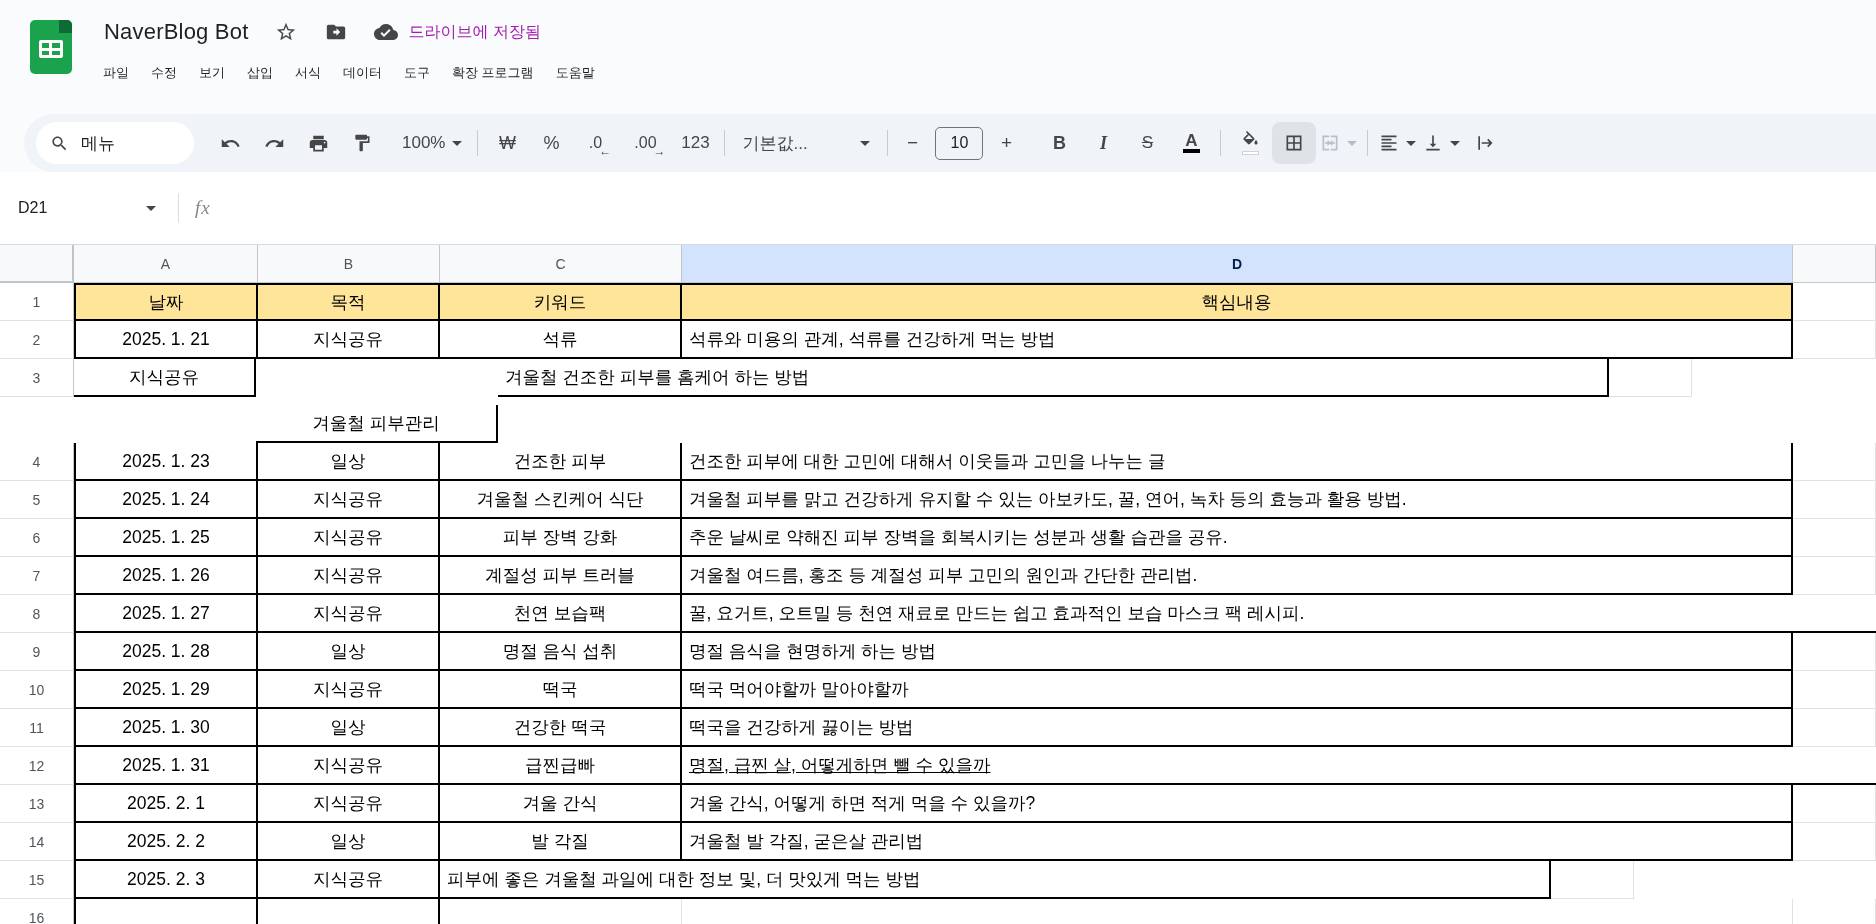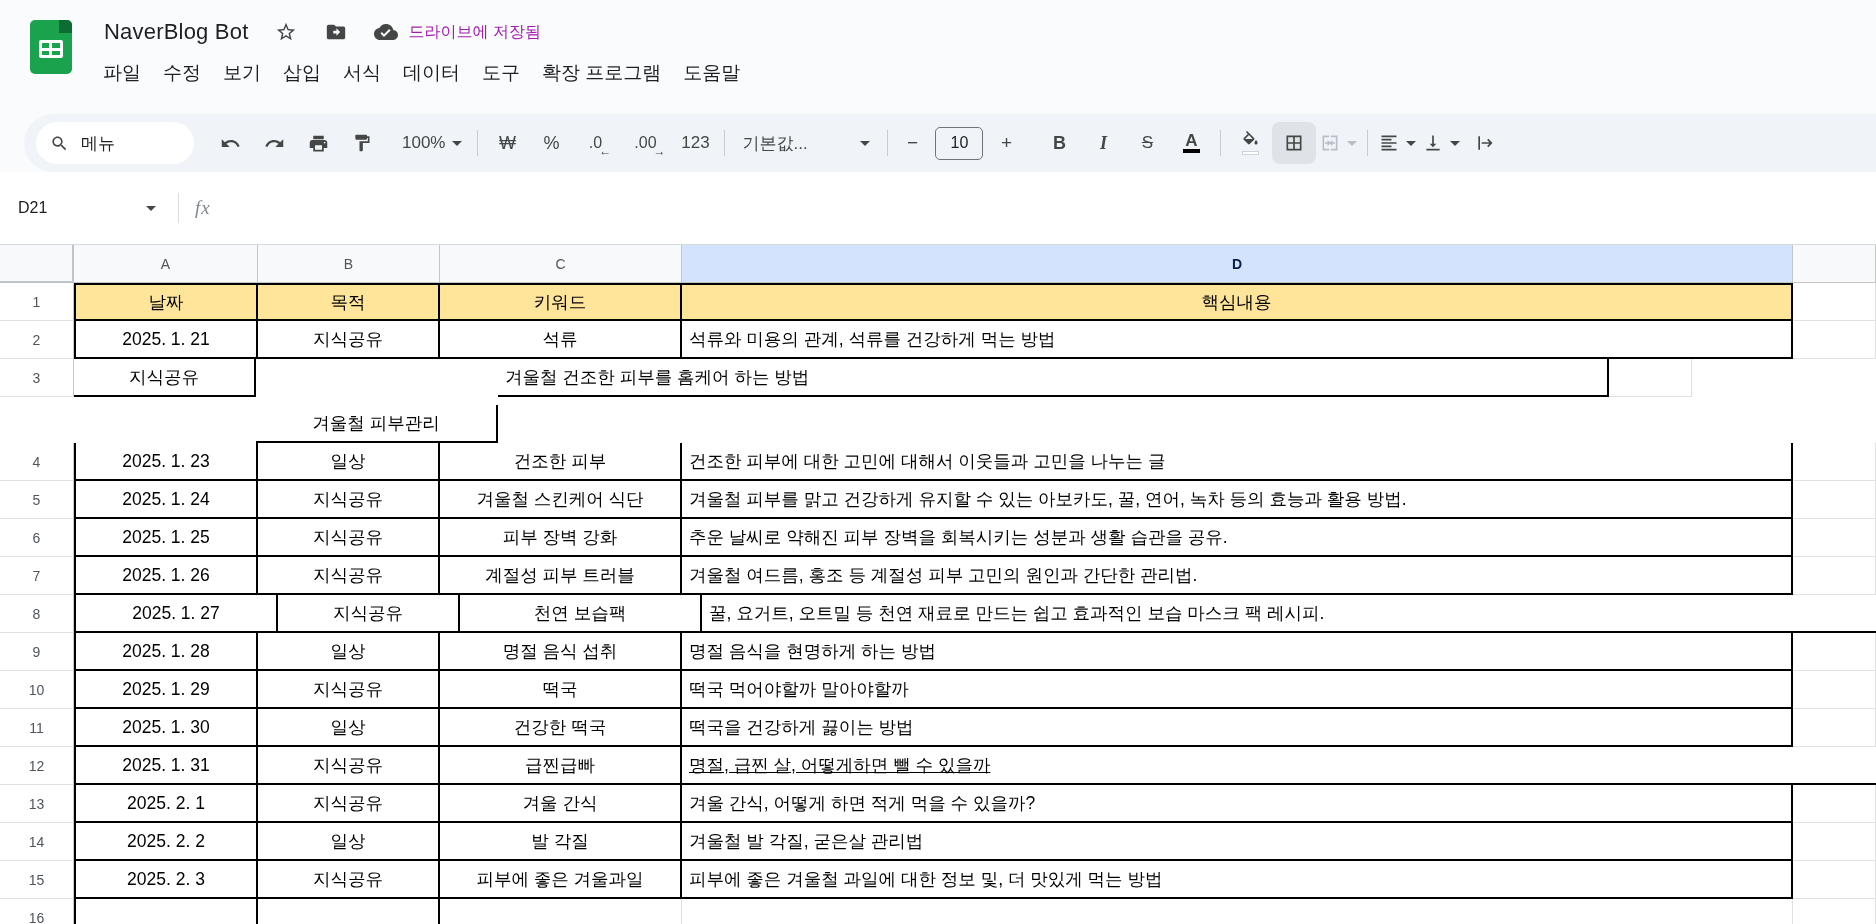--- a/index.html
+++ b/index.html
@@ -17,21 +17,21 @@
      background-color:transparent;border:0;box-sizing:border-box;}
   #logo .sheetgrid{background:none;border:3px solid #fff;border-radius:2px;}
   #logo .sheetgrid:before{content:"";position:absolute;left:7px;top:-3px;width:3px;height:18px;background:#fff;}
   #logo .sheetgrid:after{content:"";position:absolute;left:-3px;top:5px;width:24px;height:3px;background:#fff;}
   #title-row{position:absolute;left:104px;top:14px;height:36px;display:flex;align-items:center;}
   #doc-title{font-size:22px;color:#1f1f1f;letter-spacing:.2px;}
   .title-icon{margin-left:26px;width:24px;height:24px;display:flex;align-items:center;justify-content:center;cursor:pointer;}
   .title-icon svg{fill:#444746;}
   #saved-status{margin-left:10px;font-size:16px;color:#a21caf;}
   #menubar{position:absolute;left:92px;top:56px;height:34px;display:flex;align-items:center;}
-  .menu-item{font-size:19px;color:#1f1f1f;padding:4px 11px;border-radius:6px;cursor:pointer;}
+  .menu-item{font-size:13px;color:#1f1f1f;padding:4px 11px;border-radius:6px;cursor:pointer;}
   
   #toolbar{position:absolute;left:24px;top:114px;width:1852px;height:58px;background:#f0f4f9;
            border-radius:29px 0 0 29px;display:flex;align-items:center;padding-left:12px;box-sizing:border-box;}
   #search-pill{width:158px;height:42px;background:#fff;border-radius:21px;display:flex;align-items:center;
                padding-left:14px;box-sizing:border-box;cursor:pointer;}
   #search-pill svg{fill:#444746;margin-right:12px;}
   #search-pill .lbl{font-size:17px;color:#1f1f1f;}
   .tbtn{min-width:44px;height:42px;display:flex;align-items:center;justify-content:center;border-radius:8px;cursor:pointer;position:relative;}
   .tbtn svg{fill:#444746;}
   .ttext{font-size:17px;color:#444746;}
@@ -301,21 +301,21 @@
     <div class="grid-row">
       <div class="rowhead">7</div>
       <div class="cell bk bkl" style="width: 184px;">2025. 1. 26</div>
       <div class="cell bk" style="width: 182px;">지식공유</div>
       <div class="cell bk" style="width: 242px;">계절성 피부 트러블</div>
       <div class="cell bk leftal" style="width: 1111px;">겨울철 여드름, 홍조 등 계절성 피부 고민의 원인과 간단한 관리법.</div>
       <div class="cell" style="width: 83px;"></div>
     </div>
     <div class="grid-row">
       <div class="rowhead">8</div>
-      <div class="cell bk bkl" style="width: 204px;">2025. 1. 27</div>
+      <div class="cell bk bkl" style="width: 184px;">2025. 1. 27</div>
       <div class="cell bk" style="width: 182px;">지식공유</div>
       <div class="cell bk" style="width: 242px;">천연 보습팩</div>
       <div class="cell bk leftal" style="width: 1274px;">꿀, 요거트, 오트밀 등 천연 재료로 만드는 쉽고 효과적인 보습 마스크 팩 레시피.</div>
       <div class="cell" style="width: 83px;"></div>
     </div>
     <div class="grid-row">
       <div class="rowhead">9</div>
       <div class="cell bk bkl" style="width: 184px;">2025. 1. 28</div>
       <div class="cell bk" style="width: 182px;">일상</div>
       <div class="cell bk" style="width: 242px;">명절 음식 섭취</div>
@@ -359,21 +359,20 @@
       <div class="cell bk bkl" style="width: 184px;">2025. 2. 2</div>
       <div class="cell bk" style="width: 182px;">일상</div>
       <div class="cell bk" style="width: 242px;">발 각질</div>
       <div class="cell bk leftal" style="width: 1111px;">겨울철 발 각질, 굳은살 관리법</div>
       <div class="cell" style="width: 83px;"></div>
     </div>
     <div class="grid-row">
       <div class="rowhead">15</div>
       <div class="cell bk bkl" style="width: 184px;">2025. 2. 3</div>
       <div class="cell bk" style="width: 182px;">지식공유</div>
-      <div class="cell bk" style="width: 242px;">피부에 좋은 겨울과일</div>
       <div class="cell bk leftal" style="width: 1111px;">피부에 좋은 겨울철 과일에 대한 정보 및, 더 맛있게 먹는 방법</div>
       <div class="cell" style="width: 83px;"></div>
     </div>
     <div class="grid-row">
       <div class="rowhead">16</div>
       <div class="cell bk bkl" style="width: 184px;"></div>
       <div class="cell bk" style="width: 182px;"></div>
       <div class="cell" style="width: 242px;"></div>
       <div class="cell leftal" style="width: 1111px;"></div>
       <div class="cell" style="width: 83px;"></div>

